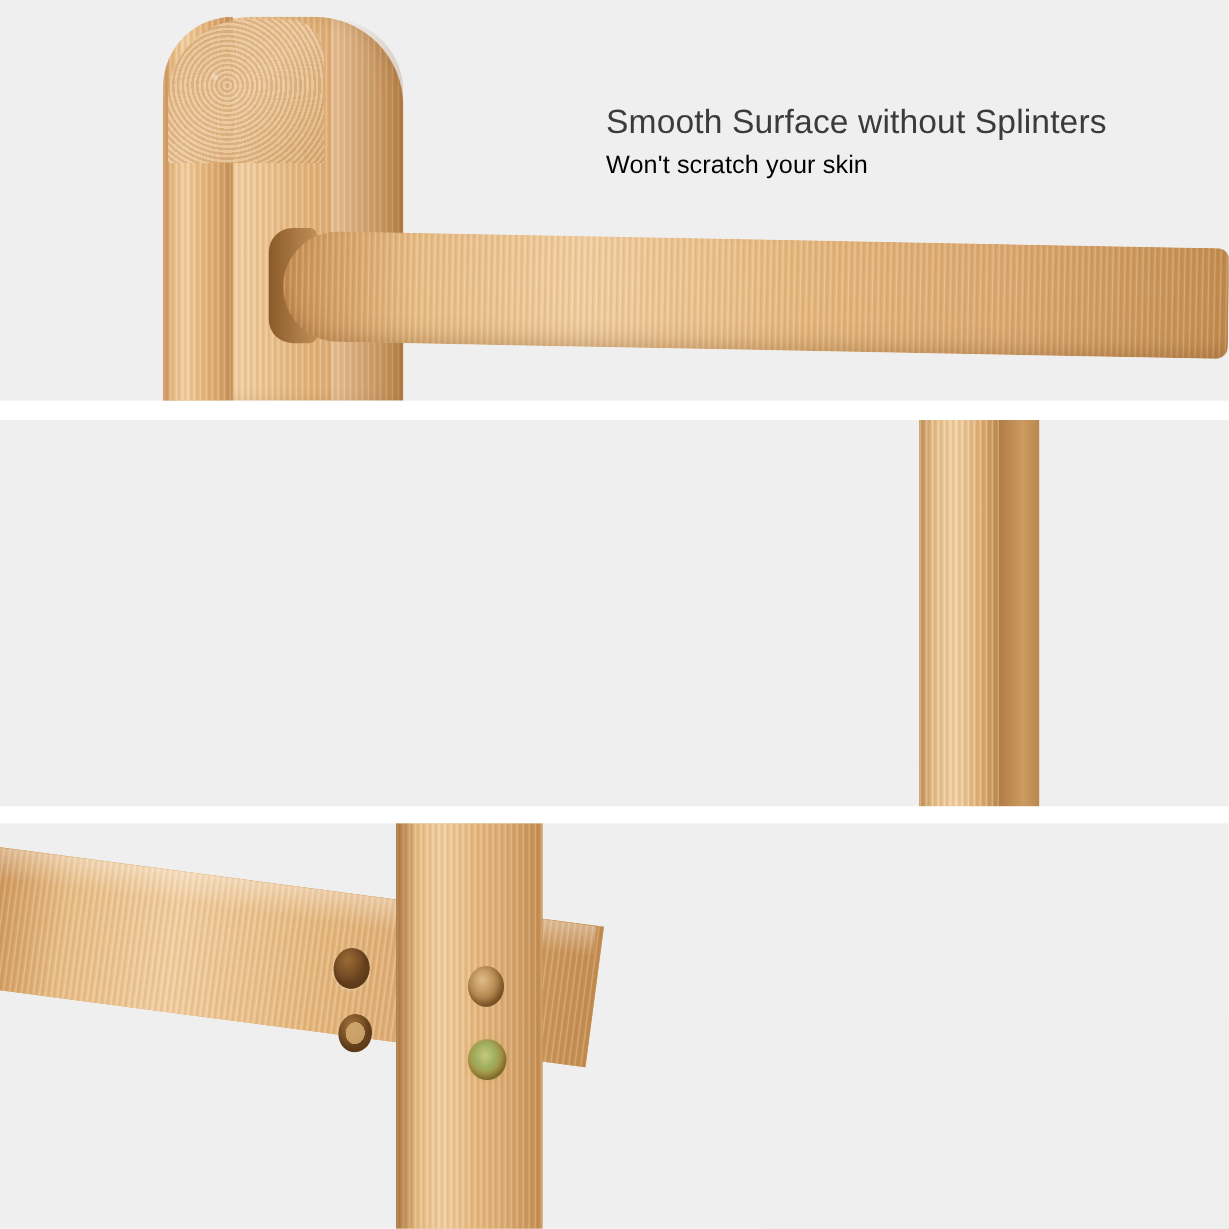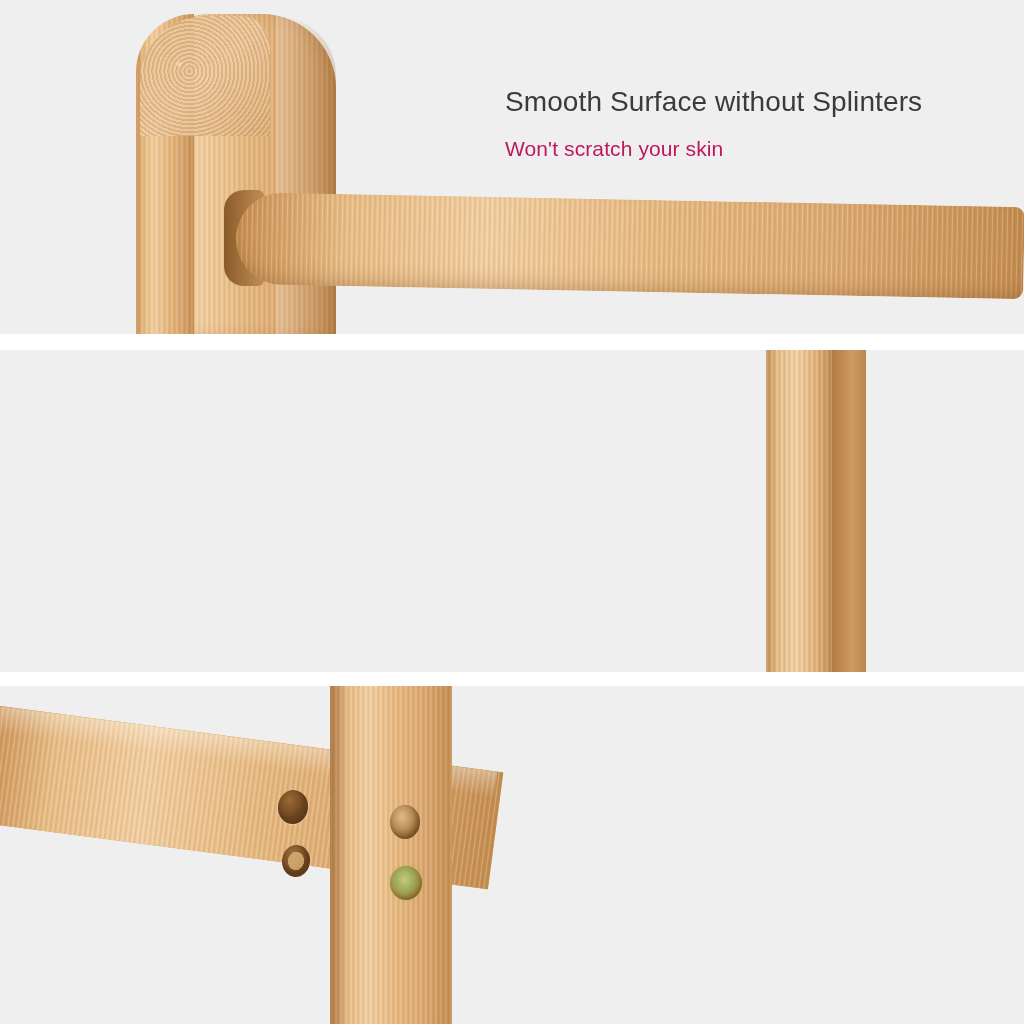--- a/index.html
+++ b/index.html
@@ -20,23 +20,23 @@
   #panel-2 { top:350px; height:322px; }
   #panel-3 { top:686px; height:338px; }
 
   
   .txt { position:absolute; z-index:40; }
   .headline {
     font-size:28px; font-weight:400; color:#3b3b3b;
     letter-spacing:.1px; white-space:nowrap; line-height:1.15;
   }
   .subline {
-    font-size:21px; font-weight:400; color:#be185d;
+    font-size:21px; font-weight:400; color:#000000;
     letter-spacing:.1px; white-space:nowrap; line-height:1.2;
-    margin-top:18px;
+    margin-top:7px;
   }
   #txt-1 { left:505px; top:86px; }
 
   
   .wood {
     position:absolute;
     background-color:#d8a76a;
     background-image:
       repeating-linear-gradient(90deg,
         rgba(255,255,255,.00) 0px, rgba(255,255,255,.22) 1px,

